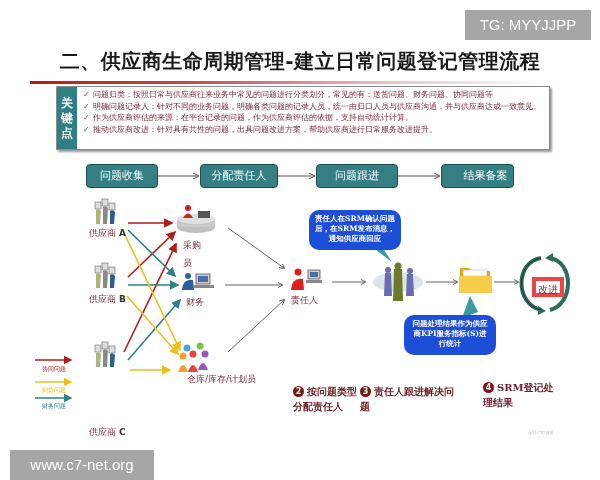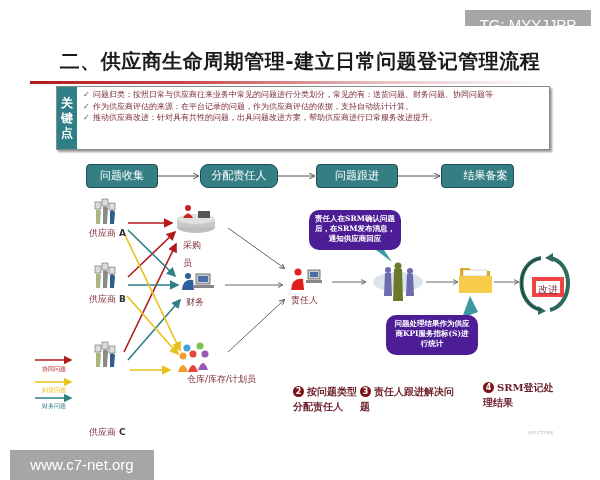--- a/index.html
+++ b/index.html
@@ -1,20 +1,20 @@
 <!DOCTYPE html>
 <html><head>
 <meta charset="utf-8">
 <style>
   * { box-sizing: border-box; margin: 0; padding: 0; }
   html, body { width: 600px; height: 480px; background: #ffffff; overflow: hidden; }
   body { position: relative; font-family: "DejaVu Sans", sans-serif; color: #222; }
 
   .watermark-top {
-    position: absolute; left: 465px; top: 10px; width: 126px; height: 16px;
+    position: absolute; left: 465px; top: 10px; width: 126px; height: 30px;
     background: #a6a6a6; color: #ffffff; font-family: "Liberation Sans", sans-serif;
     font-size: 15px; line-height: 30px; text-align: center;
   }
   .watermark-bottom {
     position: absolute; left: 10px; top: 441px; width: 144px; height: 30px;
     background: #a6a6a6; color: #ffffff; font-family: "Liberation Sans", sans-serif;
     font-size: 15px; line-height: 30px; text-align: center; margin-top: 9px;
   }
   .page-title {
     position: absolute; left: 0; top: 48px; width: 600px; text-align: center;
@@ -45,21 +45,21 @@
     background: #357f84; border: 1px solid #1e4f53; color: #ffffff;
     font-family: "DejaVu Serif", serif; font-size: 11px; line-height: 22px; text-align: center;
   }
 
   .svg-layer { position: absolute; left: 0; top: 0; }
 
   .label { position: absolute; font-family: "DejaVu Serif", serif; color: #7a2b35; font-size: 9px; }
   .label-bold { font-family: "DejaVu Sans", sans-serif; font-weight: bold; color: #333; }
 
   .bubble {
-    position: absolute; background: #4c1d95; color: #ffffff; border-radius: 10px;
+    position: absolute; background: #1d4ed8; color: #ffffff; border-radius: 10px;
     font-family: "DejaVu Serif", serif; font-size: 7.5px; line-height: 10px; text-align: center;
     padding: 4px 6px; font-weight: bold;
   }
 
   .improve-box {
     position: absolute; left: 532px; top: 277px; width: 32px; height: 20px;
     border: 4px solid #ef4444; background: #fff; font-family: "DejaVu Serif", serif;
     color: #7a2b35; font-size: 10px; line-height: 18px; text-align: center;
   }
 
@@ -85,27 +85,28 @@
 <div class="title-underline"></div>
 
 <div class="keypoints">
   <div class="keypoints-tag">
     <span>关</span>
     <span>键</span>
     <span>点</span>
   </div>
   <div class="keypoints-list">
     <div class="kp-item">问题归类：按照日常与供应商往来业务中常见的问题进行分类划分，常见的有：送货问题、财务问题、协同问题等</div>
+    <div class="kp-item">明确问题记录人：针对不同的业务问题，明确各类问题的记录人员，统一由归口人员与供应商沟通，并与供应商达成一致意见。</div>
     <div class="kp-item">作为供应商评估的来源：在平台记录的问题，作为供应商评估的依据，支持自动统计计算。</div>
     <div class="kp-item">推动供应商改进：针对具有共性的问题，出具问题改进方案，帮助供应商进行日常服务改进提升。</div>
   </div>
 </div>
 
 <div class="step-box" style="left:86px;width:72px;">问题收集</div>
-<div class="step-box" style="left:200px;width:78px;border-radius:8px;">分配责任人</div>
+<div class="step-box" style="left:200px;width:78px;">分配责任人</div>
 <div class="step-box" style="left:316px;width:82px;">问题跟进</div>
 <div class="step-box" style="left:441px;width:73px;padding-left:16px;">结果备案</div>
 
 <svg class="svg-layer" width="600" height="480">
   <defs>
     <marker id="mGray" markerWidth="6" markerHeight="6" refX="5" refY="3" orient="auto">
         <path d="M0,0 L6,3 L0,6" fill="none" stroke="#555" stroke-width="1"></path>
       </marker>
     <marker id="mRed" markerWidth="6" markerHeight="6" refX="5" refY="3" orient="auto">
         <path d="M0,0 L6,3 L0,6 Z" fill="#b31b1b"></path>
@@ -258,21 +259,21 @@
   <span>供应商</span>
   <span class="label-bold">C</span>
 </div>
 
 <div class="label" style="left:183px;top:236px;width:20px;line-height:18px;word-break:break-all;">采购员</div>
 <div class="label" style="left:186px;top:296px;">财务</div>
 <div class="label" style="left:187px;top:373px;">仓库/库存/计划员</div>
 <div class="label" style="left:291px;top:294px;text-align:right;">责任人</div>
 
 <div class="bubble" style="left:309px;top:210px;width:92px;height:40px;">责任人在SRM确认问题后，在SRM发布消息，通知供应商回应</div>
-<div class="bubble" style="left:386px;top:315px;width:92px;height:40px;">问题处理结果作为供应商KPI服务指标(S)进行统计</div>
+<div class="bubble" style="left:404px;top:315px;width:92px;height:40px;">问题处理结果作为供应商KPI服务指标(S)进行统计</div>
 
 <div class="improve-box">改进</div>
 
 <div class="legend-label" style="left:42px;top:365px;color:#b31b1b;">协同问题</div>
 <div class="legend-label" style="left:42px;top:386px;color:#e8c21a;">到货问题</div>
 <div class="legend-label" style="left:42px;top:402px;color:#2e7f86;">财务问题</div>
 
 <div class="step-note" style="left:293px;top:384px;width:68px;">
   <span class="num-badge">2</span><span>按问题类型分配责任人</span>
 </div>

